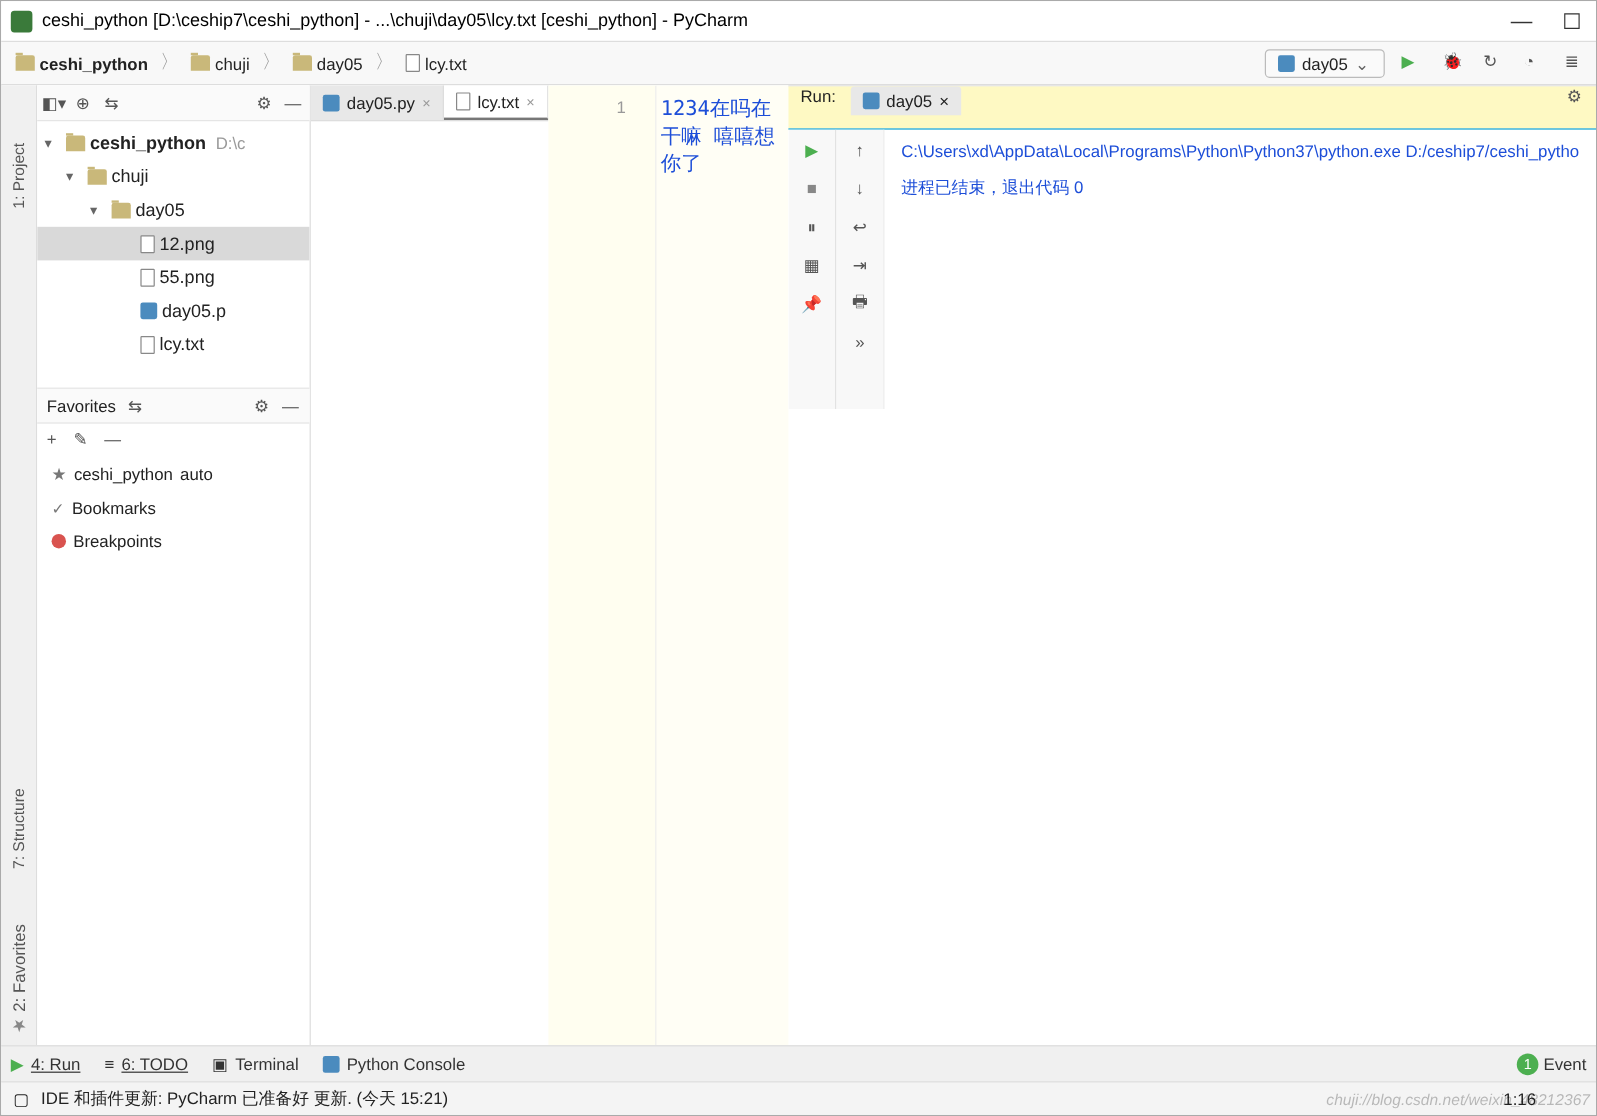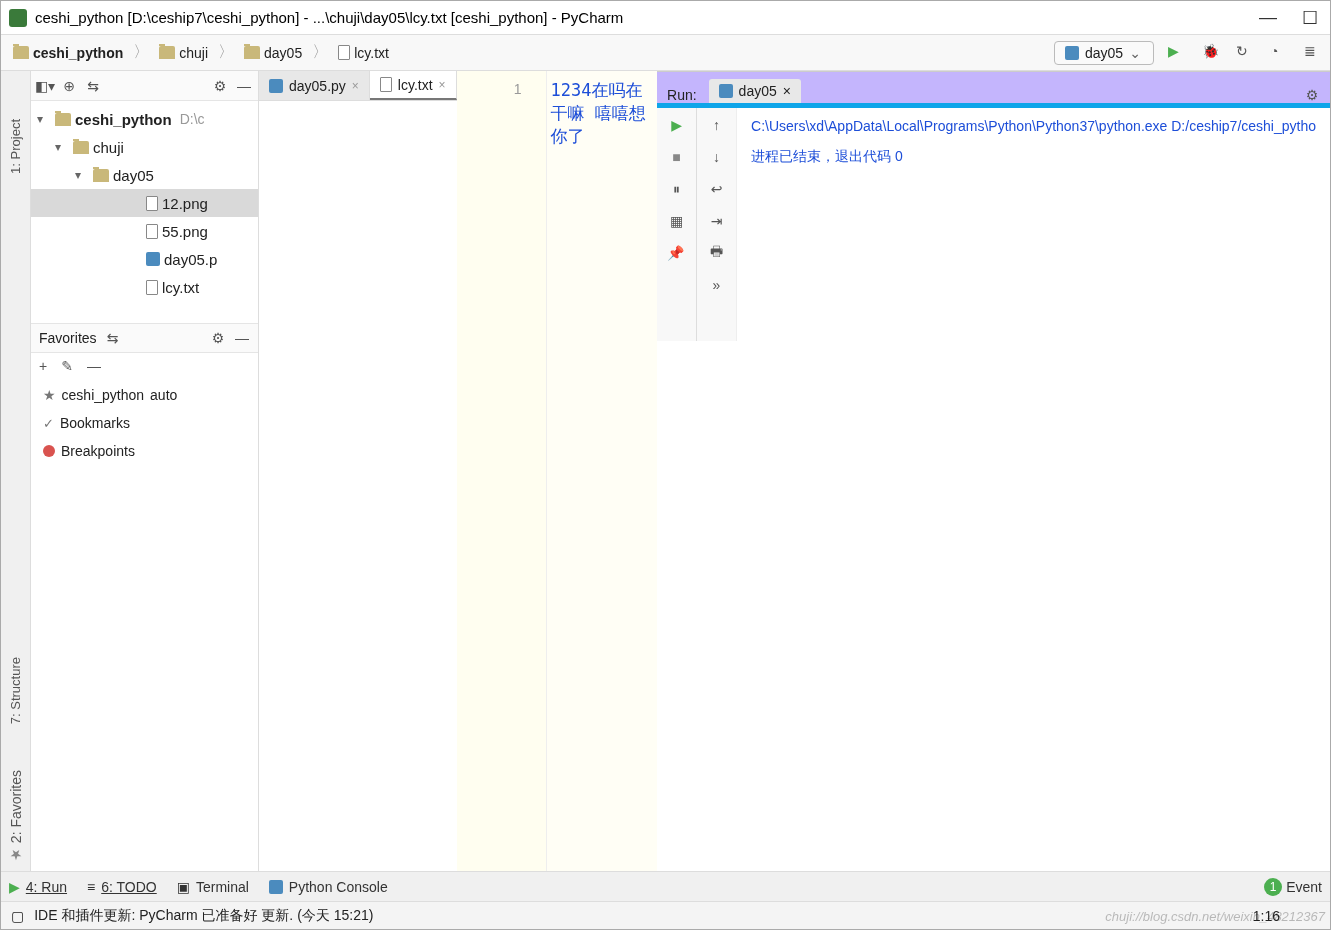--- a/index.html
+++ b/index.html
@@ -32,38 +32,38 @@
 .ph-icon{width:16px;height:16px;display:flex;align-items:center;justify-content:center;color:#555;font-size:14px;cursor:pointer;}
 .tree{flex:0 0 auto;overflow:auto;padding:4px 0;}
 .tree-row{display:flex;align-items:center;height:28px;padding-left:6px;gap:4px;cursor:pointer;white-space:nowrap;}
 .tree-row.sel{background:#d9d9d9;}
 .tree-row .chev{width:14px;color:#666;font-size:12px;}
 .tree-row .lbl{font-size:15px;}
 .tree-row.bold .lbl{font-weight:bold;}
 .tree-row .sub{color:#999;font-size:14px;margin-left:4px;}
 .indent1{padding-left:24px;}
 .indent2{padding-left:44px;}
-.indent3{padding-left:115px;}
+.indent3{padding-left:86px;}
 .fav-header{display:flex;align-items:center;height:30px;padding:0 8px;border-top:1px solid #e5e5e5;border-bottom:1px solid #e5e5e5;gap:8px;background:#fafafa;margin-top:18px;}
 .fav-tools{display:flex;align-items:center;height:26px;padding:0 8px;gap:14px;color:#555;}
 .fav-list{padding:2px 0;}
 .fav-row{display:flex;align-items:center;height:28px;padding-left:12px;gap:6px;}
 .star{color:#777;font-size:14px;}
 .red-dot{width:12px;height:12px;background:#d9534f;border-radius:50%;display:inline-block;}
 .check{color:#777;font-size:13px;}
 .editor-area{flex:1;display:flex;flex-direction:row;overflow:hidden;}
 .tabs{display:flex;align-items:center;height:30px;background:#f0f0f0;border-bottom:1px solid #ddd;}
 .tab{display:flex;align-items:center;height:100%;padding:0 10px;gap:6px;border-right:1px solid #ddd;background:#e8e8e8;cursor:pointer;font-size:14px;}
 .tab.active{background:#fff;border-bottom:2px solid #777;}
 .tab .close{color:#999;font-size:12px;}
 .editor{flex:1;display:flex;background:#fffef5;overflow:hidden;}
 .gutter{width:90px;text-align:right;padding:8px 24px 0 0;color:#999;font-family:Consolas,monospace;font-size:16px;background:#fffef0;border-right:1px solid #eee;}
 .content{flex:1;padding:8px 0 0 4px;font-family:Consolas,"Microsoft YaHei",monospace;font-size:17px;color:#1d4ed8;}
 .run-panel{height:270px;border-top:1px solid #ccc;display:flex;flex-direction:column;background:#fff;}
-.run-header{display:flex;align-items:flex-end;height:36px;background:#c4b5fd;border-bottom:5px solid #0ea5e9;padding:0 10px;gap:12px;}
+.run-header{display:flex;align-items:flex-start;height:36px;background:#fef9c3;border-bottom:1px solid #0ea5e9;padding:0 10px;gap:12px;}
 .run-tab{display:flex;align-items:center;gap:6px;padding:4px 10px;background:#e8e8e8;border-radius:3px 3px 0 0;}
 .run-body{flex:1;display:flex;overflow:hidden;}
 .run-tools{width:40px;background:#f8f8f8;border-right:1px solid #ddd;display:flex;flex-direction:column;align-items:center;padding:6px 0;gap:10px;}
 .run-tools2{width:40px;background:#f8f8f8;border-right:1px solid #eee;display:flex;flex-direction:column;align-items:center;padding:6px 0;gap:10px;}
 .rt-btn{width:22px;height:22px;display:flex;align-items:center;justify-content:center;color:#555;cursor:pointer;}
 .console{flex:1;padding:10px 14px;font-family:Consolas,monospace;font-size:16px;color:#1d4ed8;overflow:auto;}
 .console p{margin-bottom:14px;}
 .bottom-tabs{display:flex;align-items:center;height:30px;background:#f0f0f0;border-top:1px solid #ddd;padding:0 8px;gap:20px;}
 .bottom-tabs .btab{display:flex;align-items:center;gap:6px;cursor:pointer;font-size:14px;color:#333;}
 .bottom-tabs .right{margin-left:auto;display:flex;align-items:center;gap:4px;}

